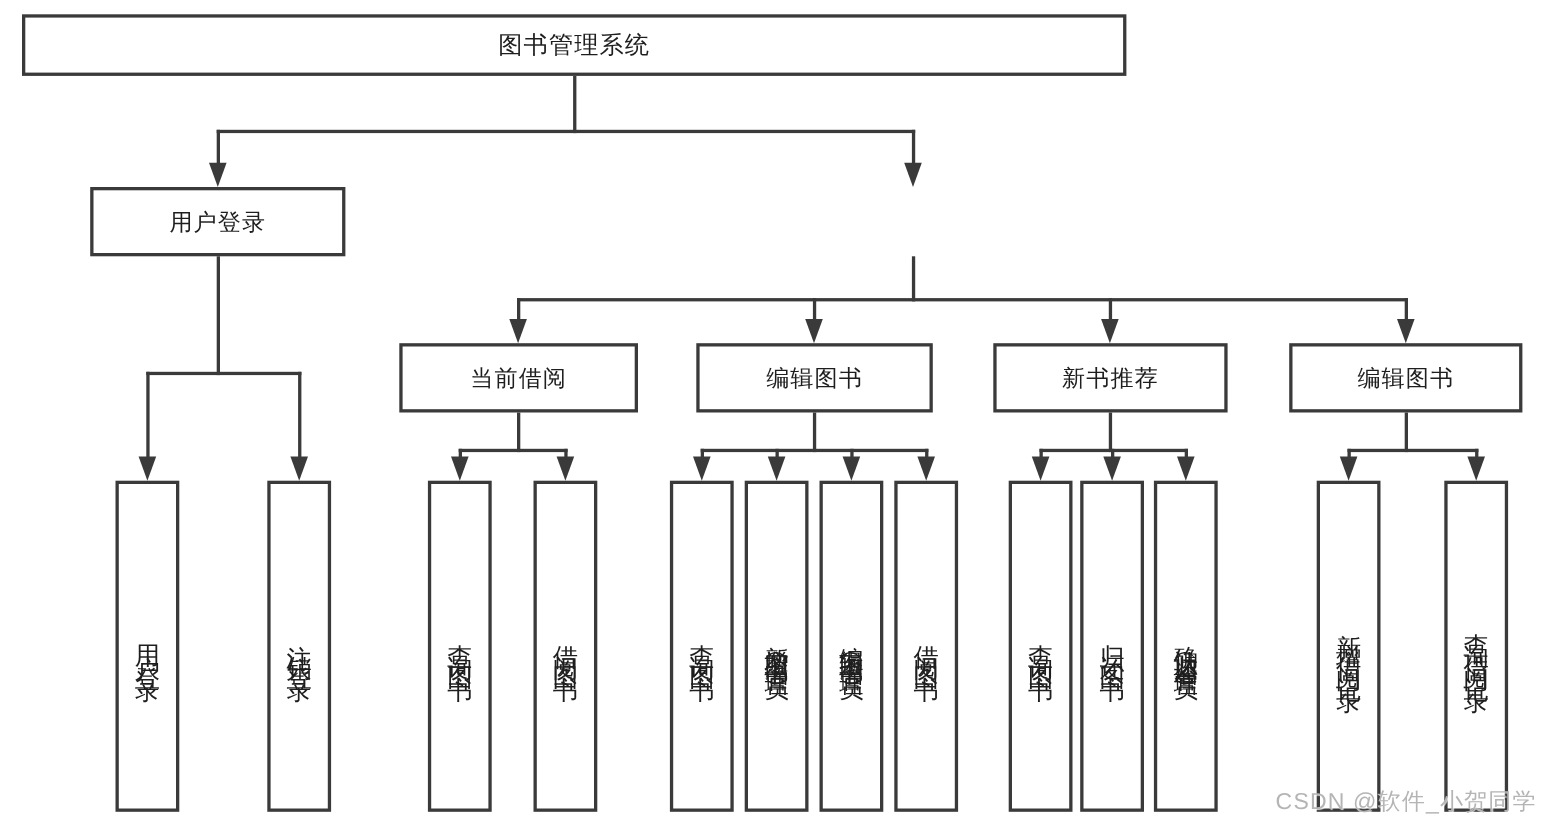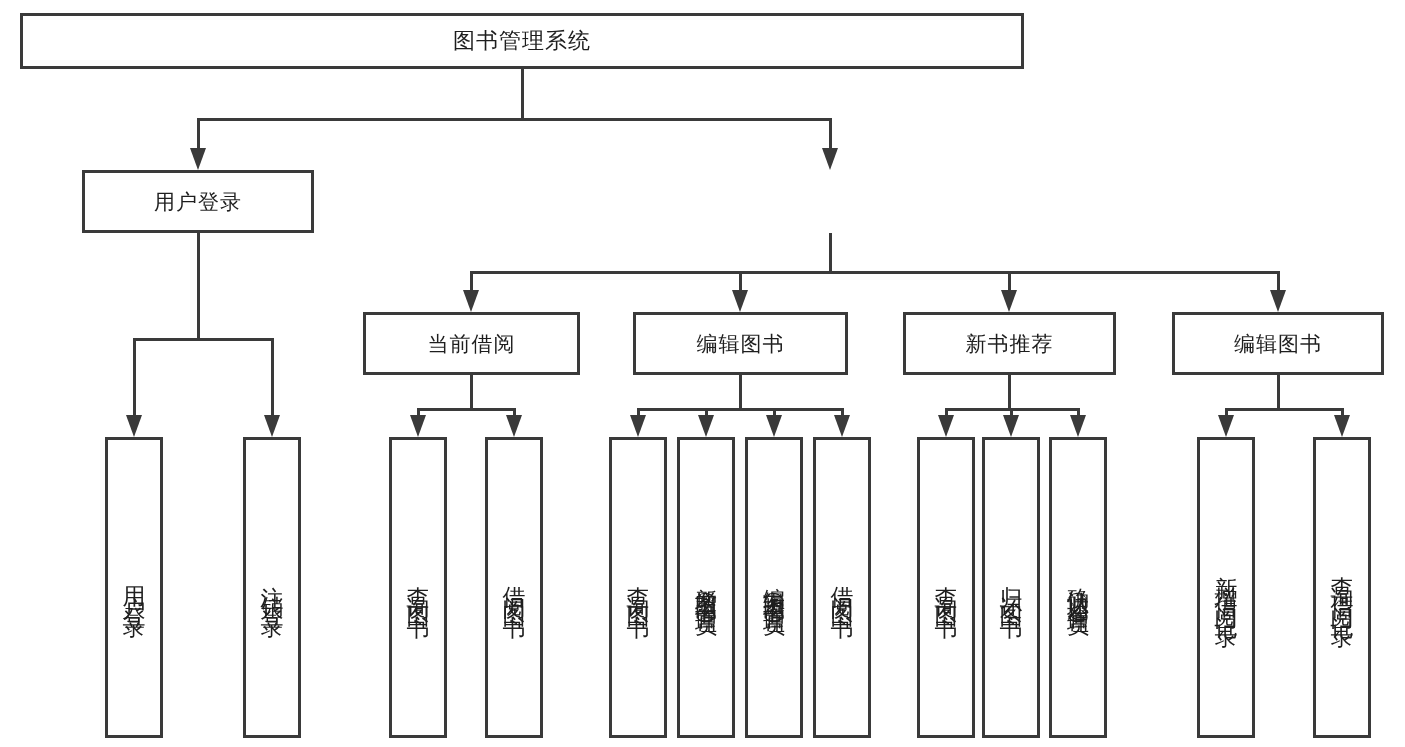--- a/index.html
+++ b/index.html
@@ -152,13 +152,14 @@
       <div class="vline" style="left: 1076.5px; top: 408px; height: 11px;"></div>
       <div class="arrowhead" style="left: 1070px; top: 415px;"></div>
       <div class="vline" style="left: 1276.5px; top: 375px; height: 36px;"></div>
       <div class="hline" style="left: 1224.5px; top: 408px; width: 119px;"></div>
       <div class="vline" style="left: 1224.5px; top: 408px; height: 11px;"></div>
       <div class="arrowhead" style="left: 1218px; top: 415px;"></div>
       <div class="vline" style="left: 1340.5px; top: 408px; height: 11px;"></div>
       <div class="arrowhead" style="left: 1334px; top: 415px;"></div>
     </div>
 
+  <div class="watermark">CSDN @软件_小贺同学</div>
 </div>
 
 </body></html>

